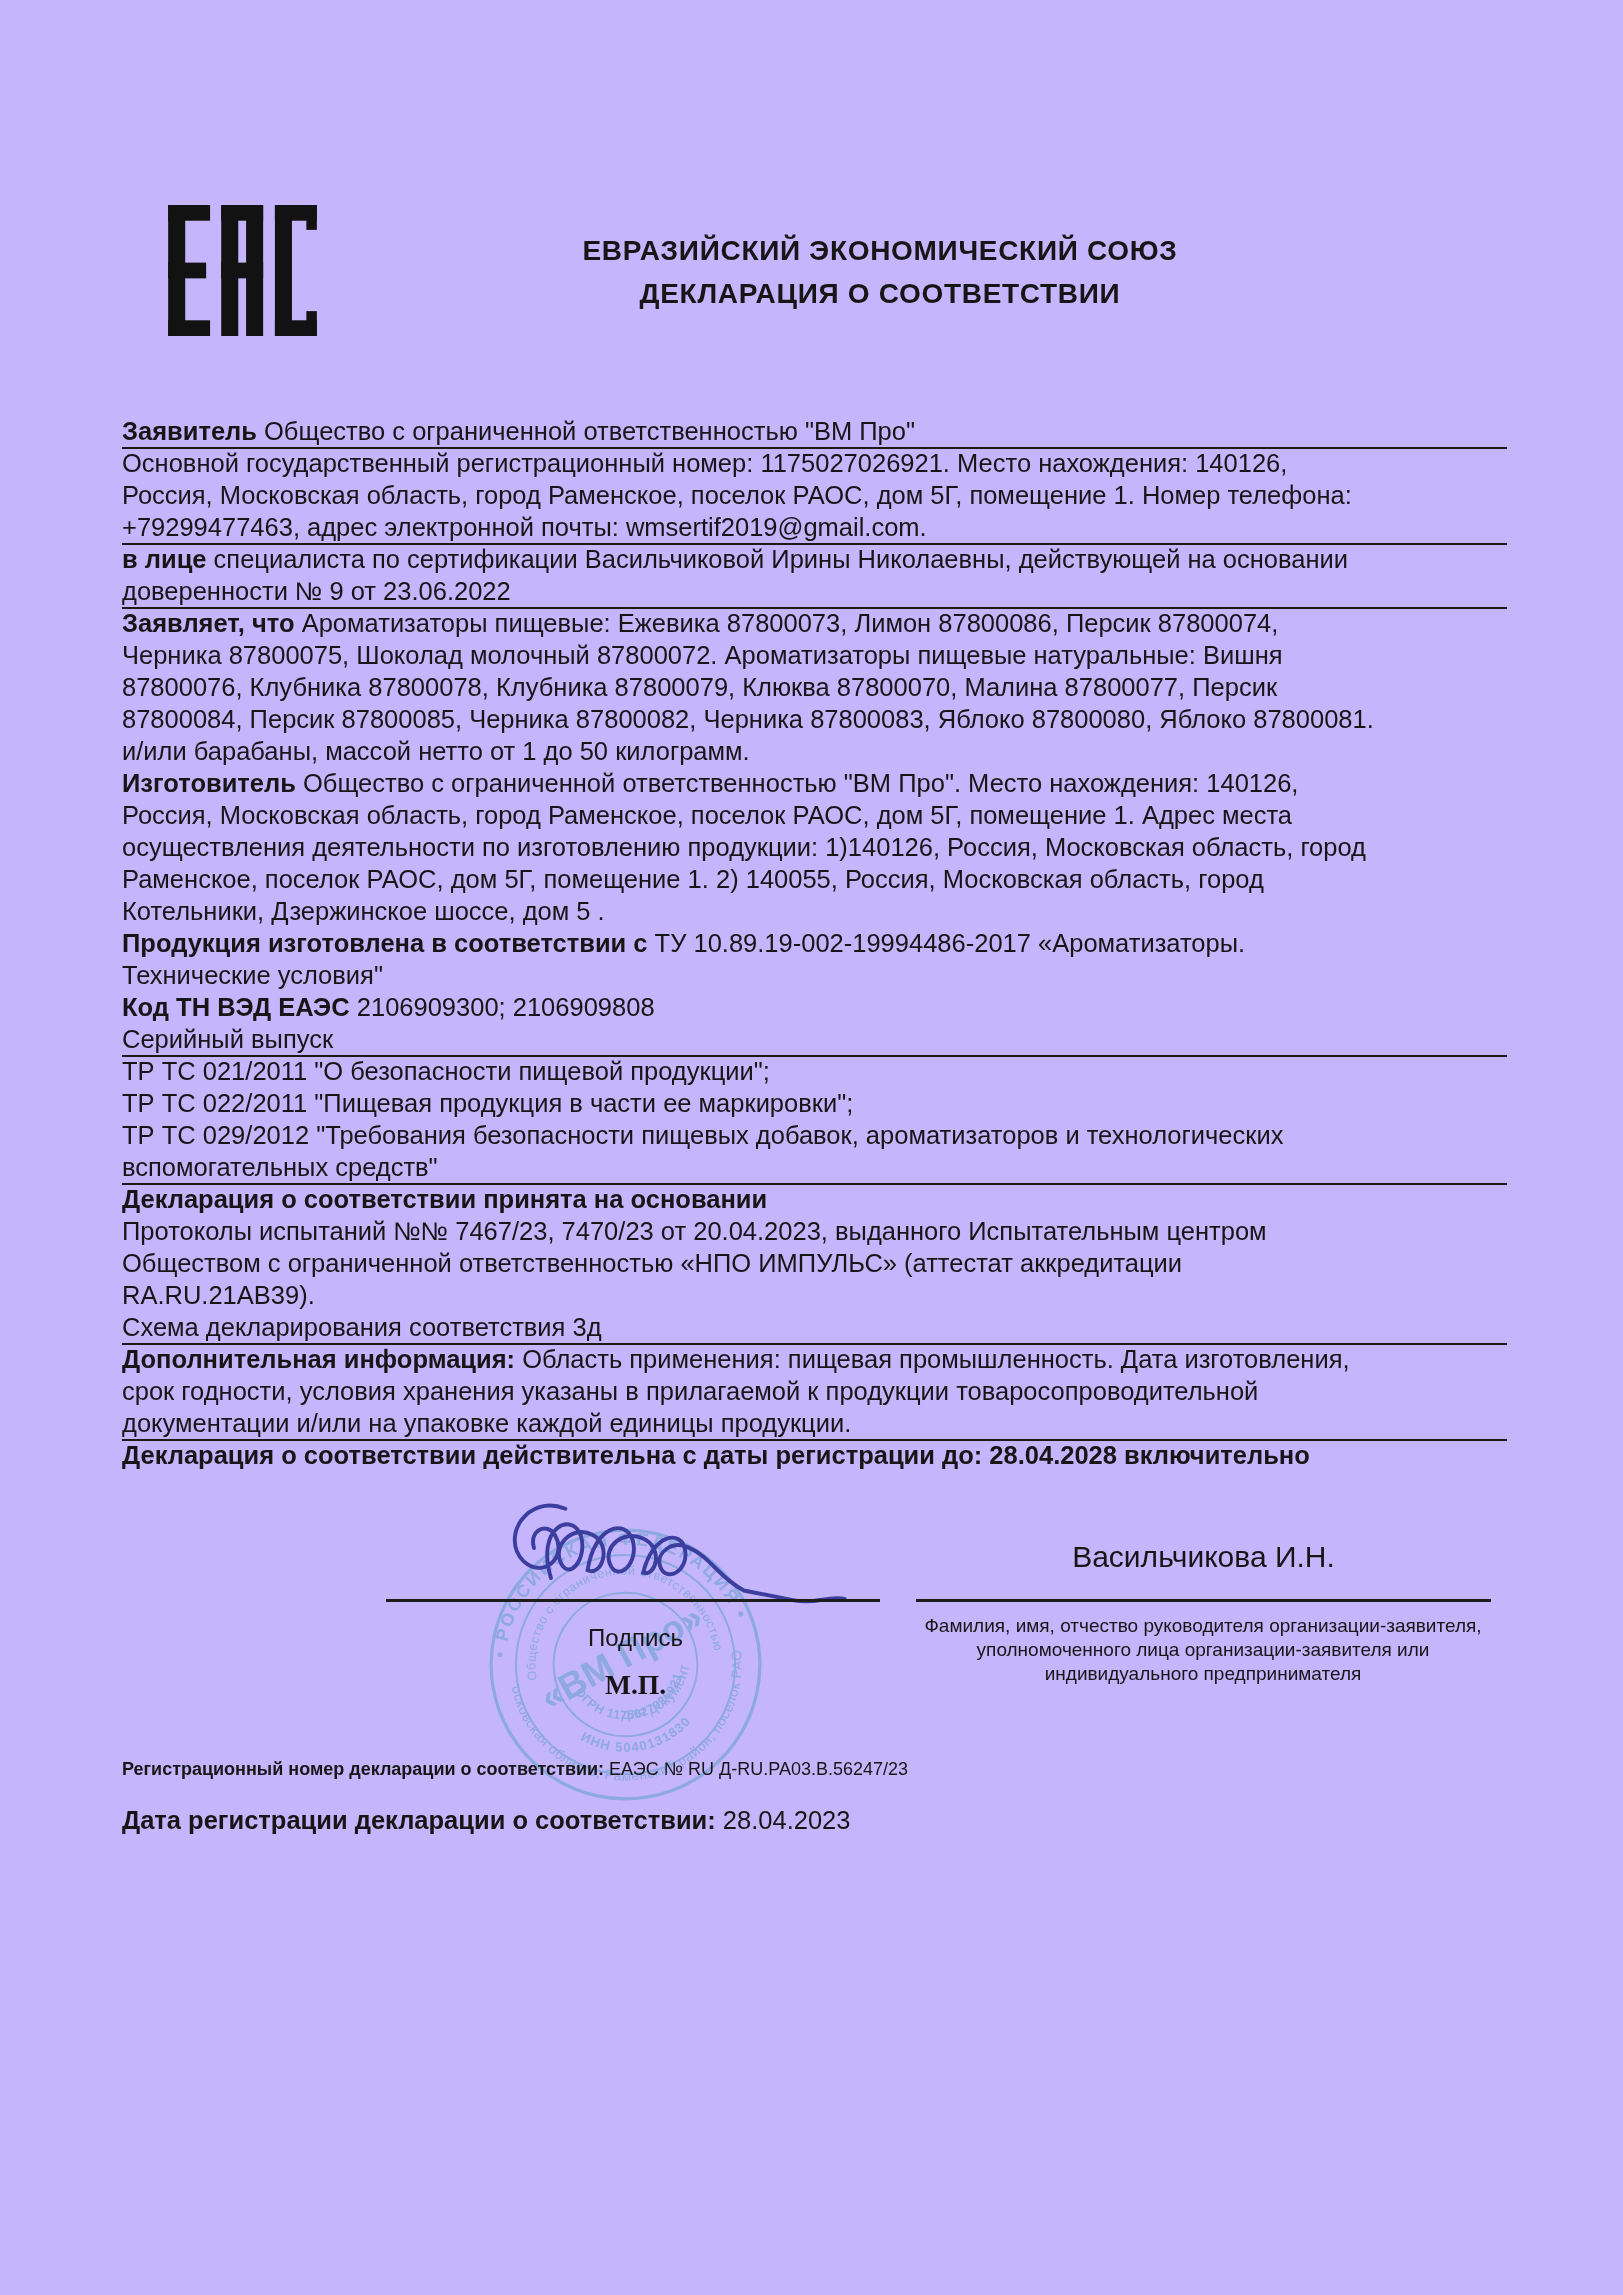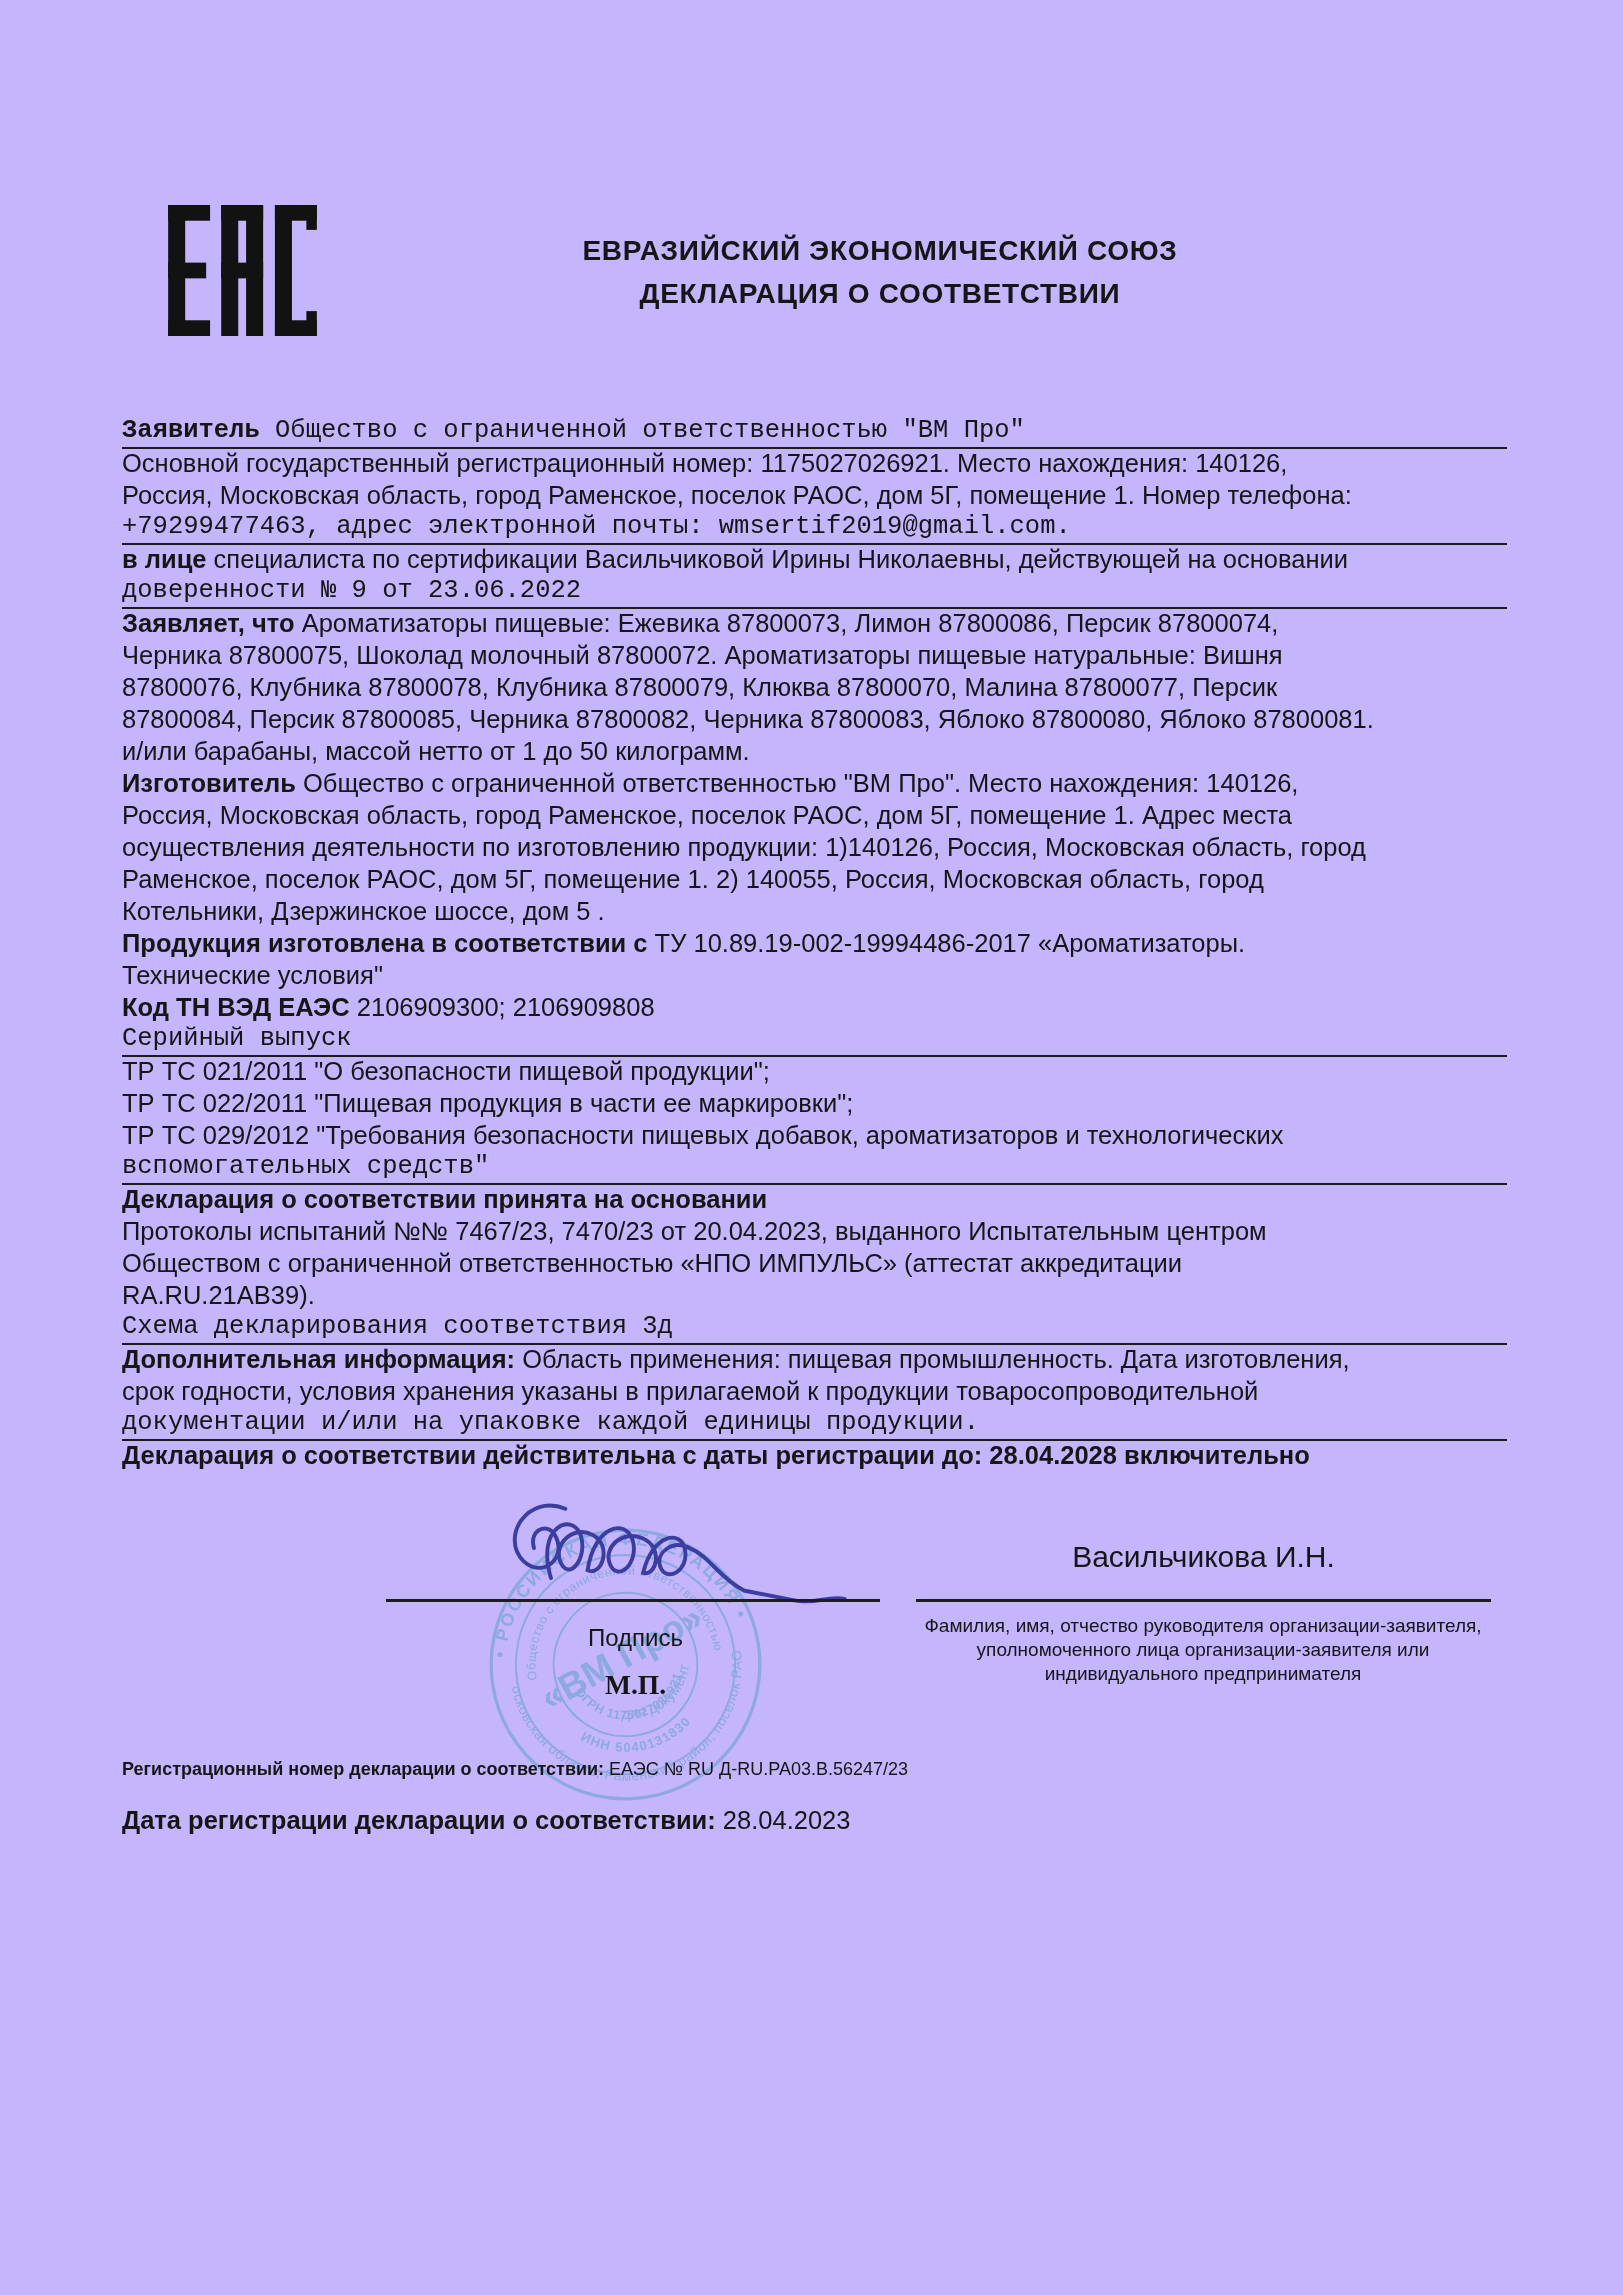--- a/index.html
+++ b/index.html
@@ -11,21 +11,21 @@
   
   .eac{position:absolute;left:168px;top:205px;width:149px;height:131px;}
   
   .hdr{
     position:absolute;left:262px;top:229px;width:1236px;
     text-align:center;font-weight:700;font-size:28px;line-height:43px;letter-spacing:0.7px;
   }
   
   .bodytext{position:absolute;left:122px;top:415px;width:1385px;font-size:25.5px;line-height:32px;}
   .ln{height:32px;white-space:nowrap;overflow:visible;}
-  .ln.u{border-bottom:2px solid #1a1a1a;margin-bottom:-2px;font-family:Liberation Mono, monospace;}
+  .ln.u{border-bottom:2px solid #1a1a1a;margin-bottom:-2px;}
   .ln b{font-weight:700;}
   
   .sigline{position:absolute;height:2.6px;background:#1d1d1d;}
   .sigline.left{left:386px;top:1599px;width:494px;}
   .sigline.right{left:916px;top:1599px;width:575px;}
   .sig-name{position:absolute;left:916px;top:1540px;width:575px;text-align:center;font-size:30px;}
   .sig-caption{position:absolute;left:876px;top:1614px;width:654px;text-align:center;font-size:19px;line-height:24px;}
   .podpis{position:absolute;left:570px;top:1624px;width:131px;text-align:center;font-size:24px;}
   .mp{position:absolute;left:570px;top:1669px;width:131px;text-align:center;
       font-family:"Liberation Serif",serif;font-size:27.5px;font-weight:700;}

